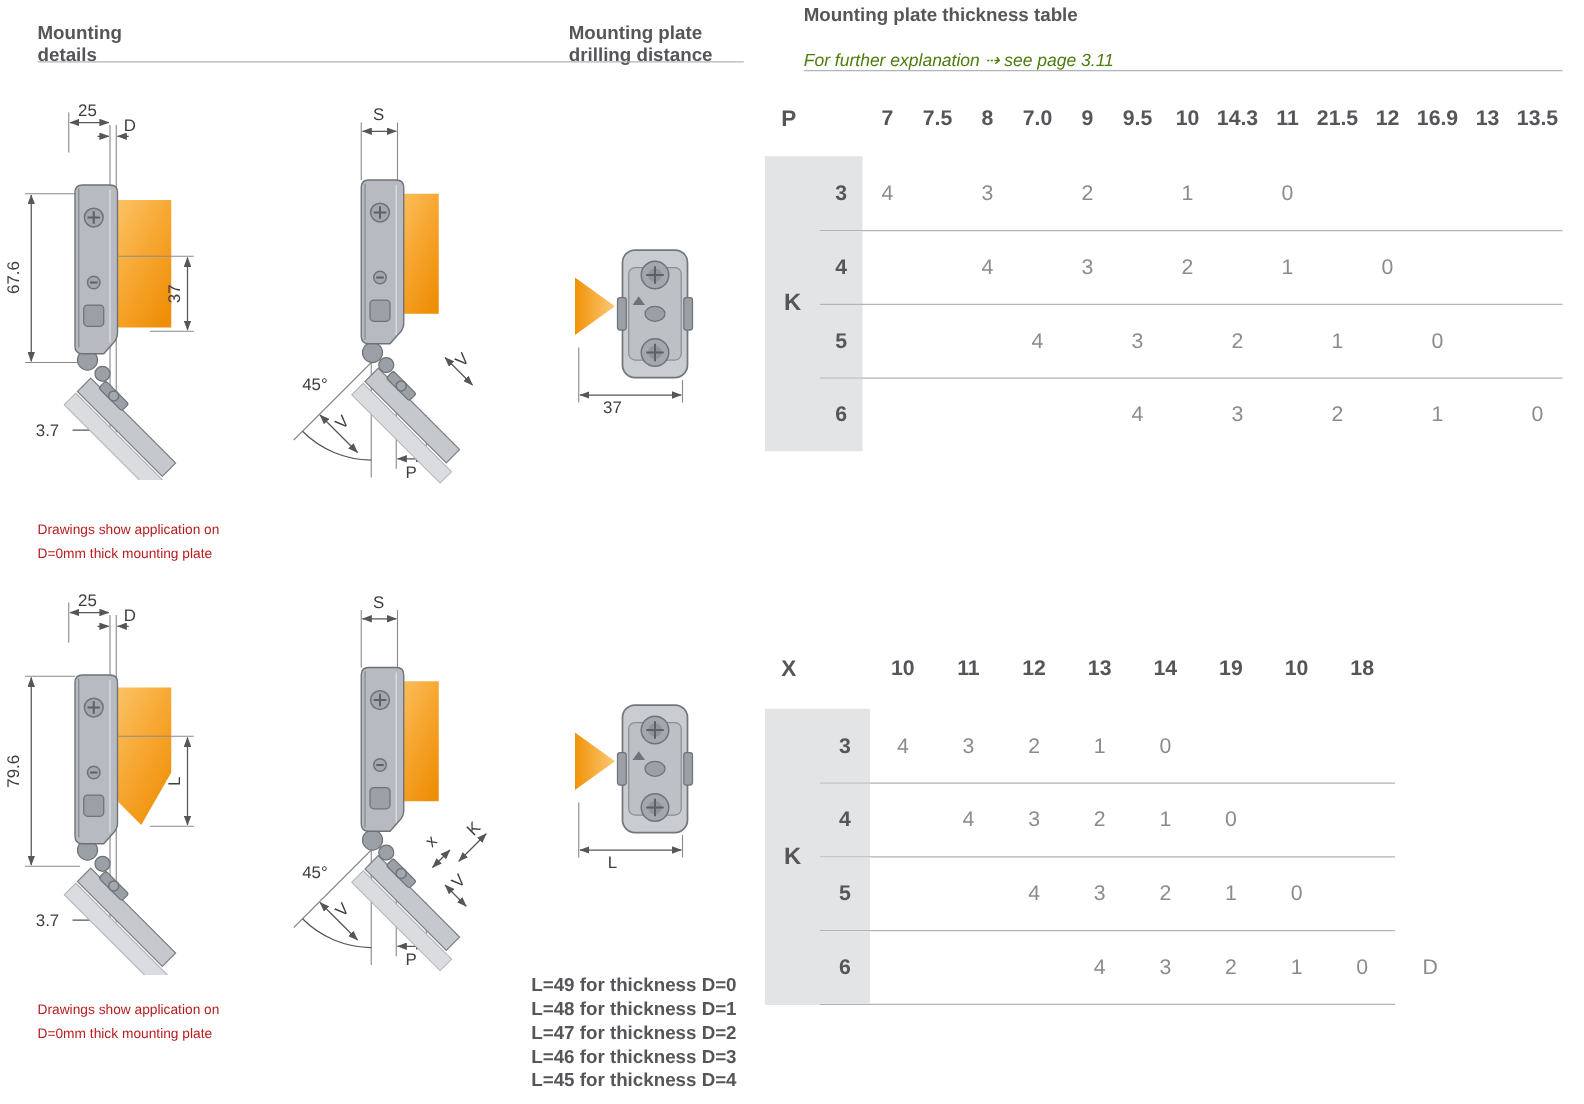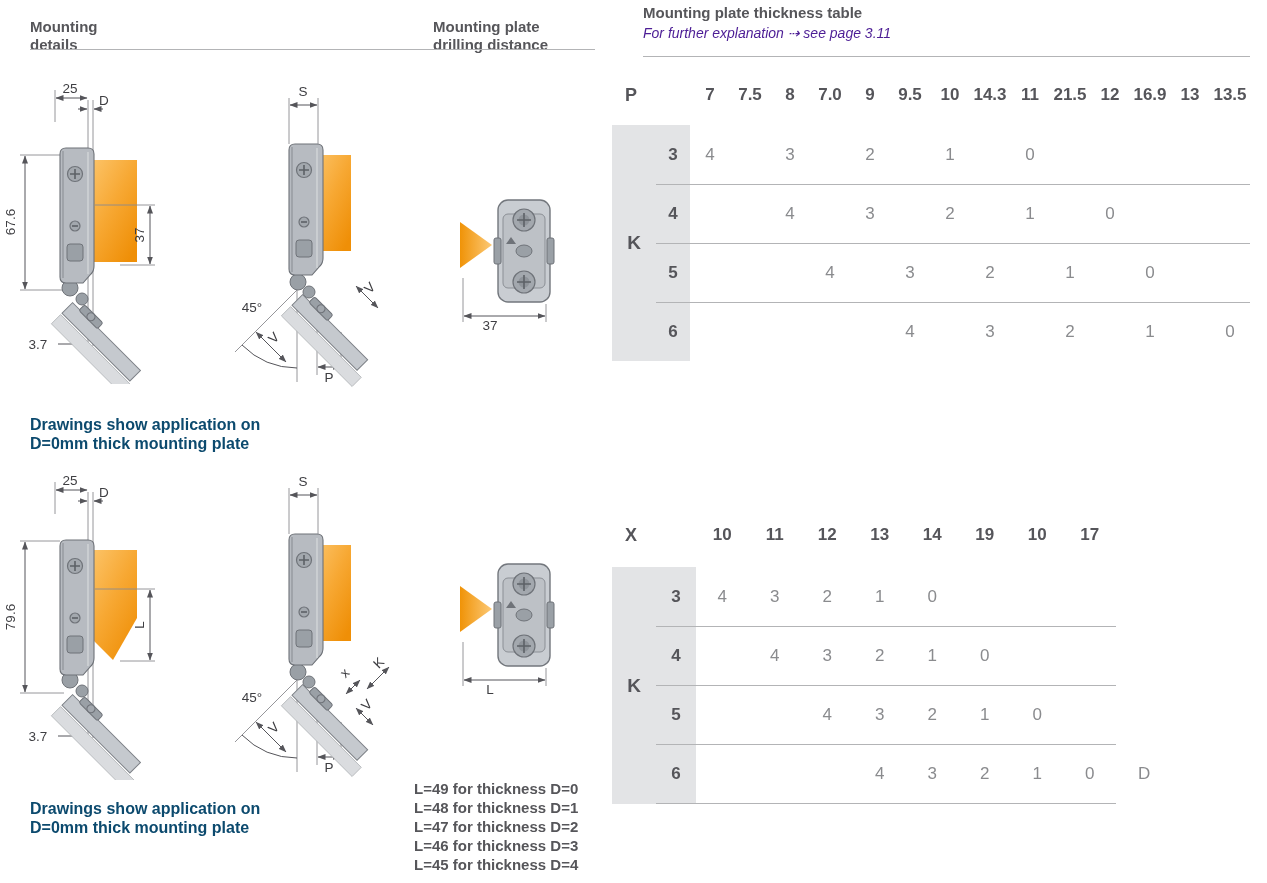--- a/index.html
+++ b/index.html
@@ -1,24 +1,24 @@
 <!DOCTYPE html>
 <html><head>
 <meta charset="utf-8">
 <style>
   *{margin:0;padding:0;box-sizing:border-box}
   html,body{background:#ffffff}
   #page{position:relative;width:1267px;height:883px;background:#ffffff;overflow:hidden;
         font-family:"Liberation Sans",sans-serif;color:#55555a}
 
   .hdr{position:absolute;font-weight:bold;font-size:15px;line-height:18px;color:#56565a}
-  .hdr .subtitle{font-weight:normal;font-style:italic;font-size:14px;color:#4c1d95;margin-top:2px}
+  .hdr .subtitle{font-weight:normal;font-style:italic;font-size:14px;color:#4d7c0f;margin-top:17px}
   .rule{position:absolute;height:1px;background:#b3b4b6}
 
-  .caption{position:absolute;font-weight:bold;font-size:16px;line-height:19px;color:#0c4a6e}
+  .caption{position:absolute;font-weight:normal;font-size:11px;line-height:19px;color:#b91c1c}
   .notes{position:absolute;font-weight:bold;font-size:15px;line-height:19px;color:#56565a}
 
   
   .ttable{position:absolute}
   .corner{position:absolute;left:13px;top:0;height:30px;line-height:30px;font-weight:bold;font-size:18px;color:#55555a}
   .cols{position:absolute;top:0;display:flex;height:30px}
   #table1 .cols{left:78px}
   #table2 .cols{left:84px}
   .col-h{text-align:center;line-height:30px;font-weight:bold;font-size:17px;color:#55555a}
   #table1 .col-h{width:40px}
@@ -75,21 +75,21 @@
         <stop offset="0" stop-color="#fcc976"></stop>
         <stop offset="1" stop-color="#f09307"></stop>
       </linearGradient>
     </defs>
   </svg>
 
   <div class="hdr" style="left:30px;top:18px">
     <div>Mounting</div>
     <div>details</div>
   </div>
-  <div class="hdr" style="left:433px;top:18px">
+  <div class="hdr" style="left:455px;top:18px">
     <div>Mounting plate</div>
     <div>drilling distance</div>
   </div>
   <div class="hdr" style="left:643px;top:4px">
     <div>Mounting plate thickness table</div>
     <div class="subtitle">For further explanation ⇢ see page 3.11</div>
   </div>
   <div class="rule" style="left:30px;top:49px;width:565px"></div>
   <div class="rule" style="left:643px;top:56px;width:607px"></div>
 
@@ -285,21 +285,21 @@
 
   <div class="caption" style="left:30px;top:415px">
     <div>Drawings show application on</div>
     <div>D=0mm thick mounting plate</div>
   </div>
   <div class="caption" style="left:30px;top:799px">
     <div>Drawings show application on</div>
     <div>D=0mm thick mounting plate</div>
   </div>
 
-  <div class="notes" style="left:414px;top:779px">
+  <div class="notes" style="left:425px;top:779px">
     <div>L=49 for thickness D=0</div>
     <div>L=48 for thickness D=1</div>
     <div>L=47 for thickness D=2</div>
     <div>L=46 for thickness D=3</div>
     <div>L=45 for thickness D=4</div>
   </div>
 
   <div class="ttable" id="table1" style="left:612px;top:80px;width:645px;height:290px">
     <div class="corner">P</div>
     <div class="cols">
@@ -396,21 +396,21 @@
   <div class="ttable" id="table2" style="left:612px;top:520px;width:575px;height:290px">
     <div class="corner">X</div>
     <div class="cols">
         <div class="col-h">10</div>
         <div class="col-h">11</div>
         <div class="col-h">12</div>
         <div class="col-h">13</div>
         <div class="col-h">14</div>
         <div class="col-h">19</div>
         <div class="col-h">10</div>
-        <div class="col-h">17</div>
+        <div class="col-h">18</div>
       </div>
     <div class="tbody">
       <div class="kcell">K</div>
       <div class="rows">
           <div class="trow">
             <div class="knum">3</div>
             <div class="cell">4</div>
             <div class="cell">3</div>
             <div class="cell">2</div>
             <div class="cell">1</div>

